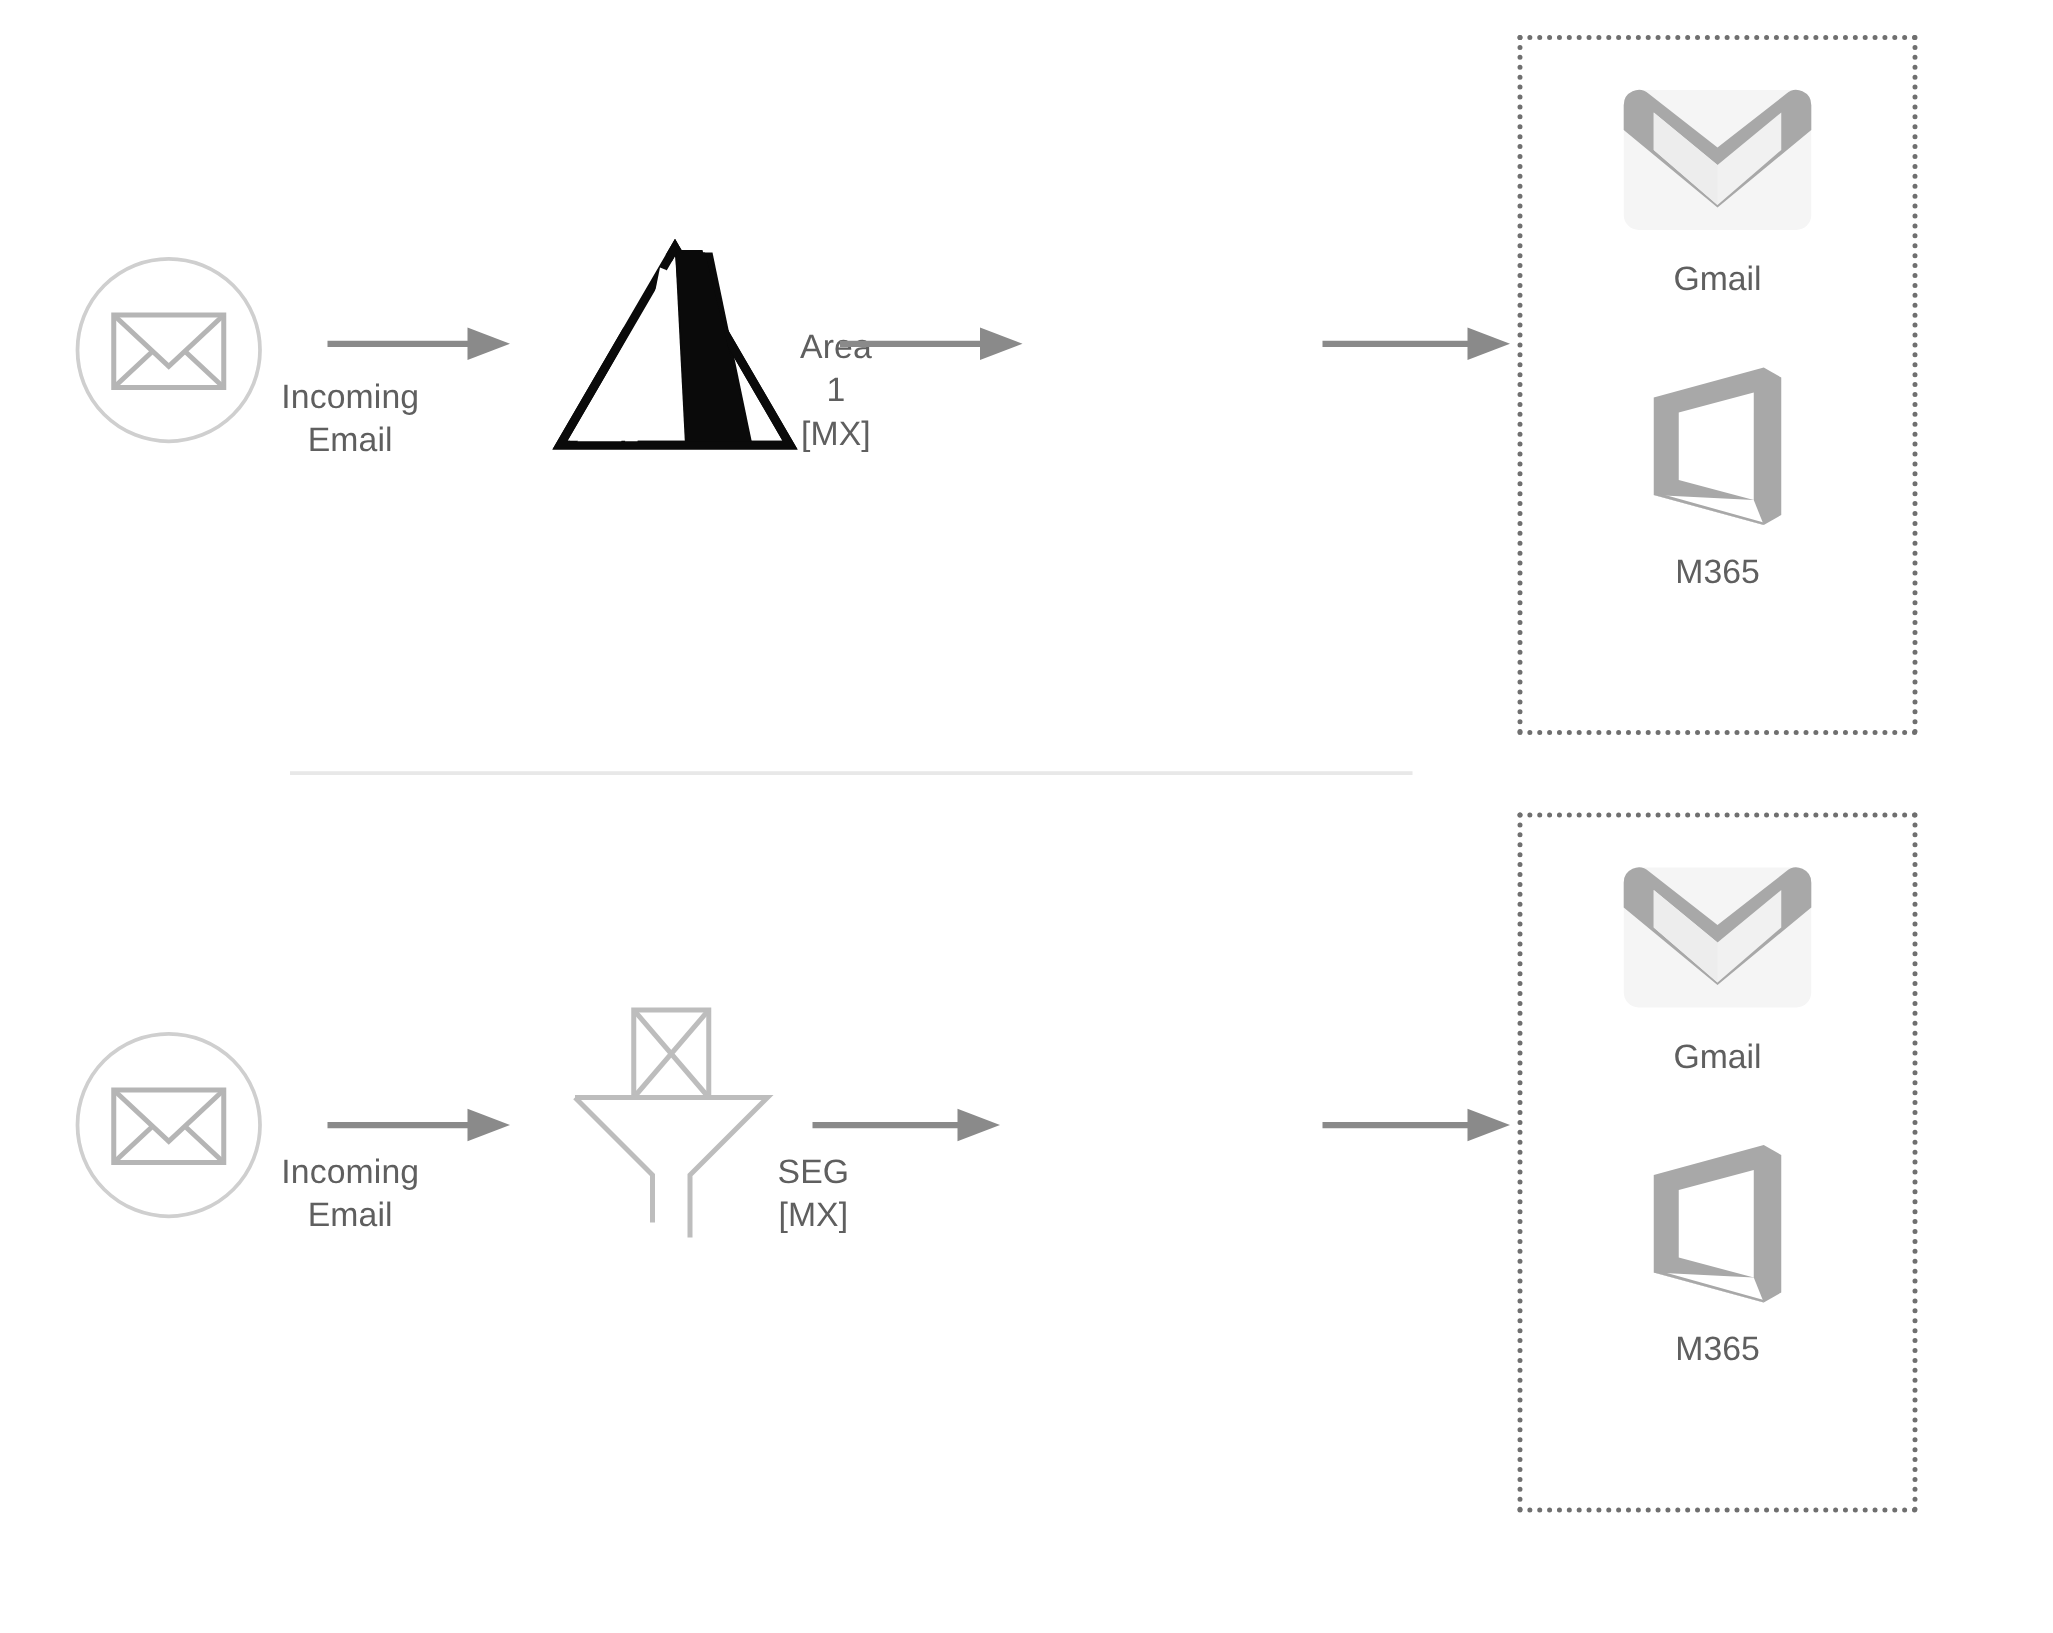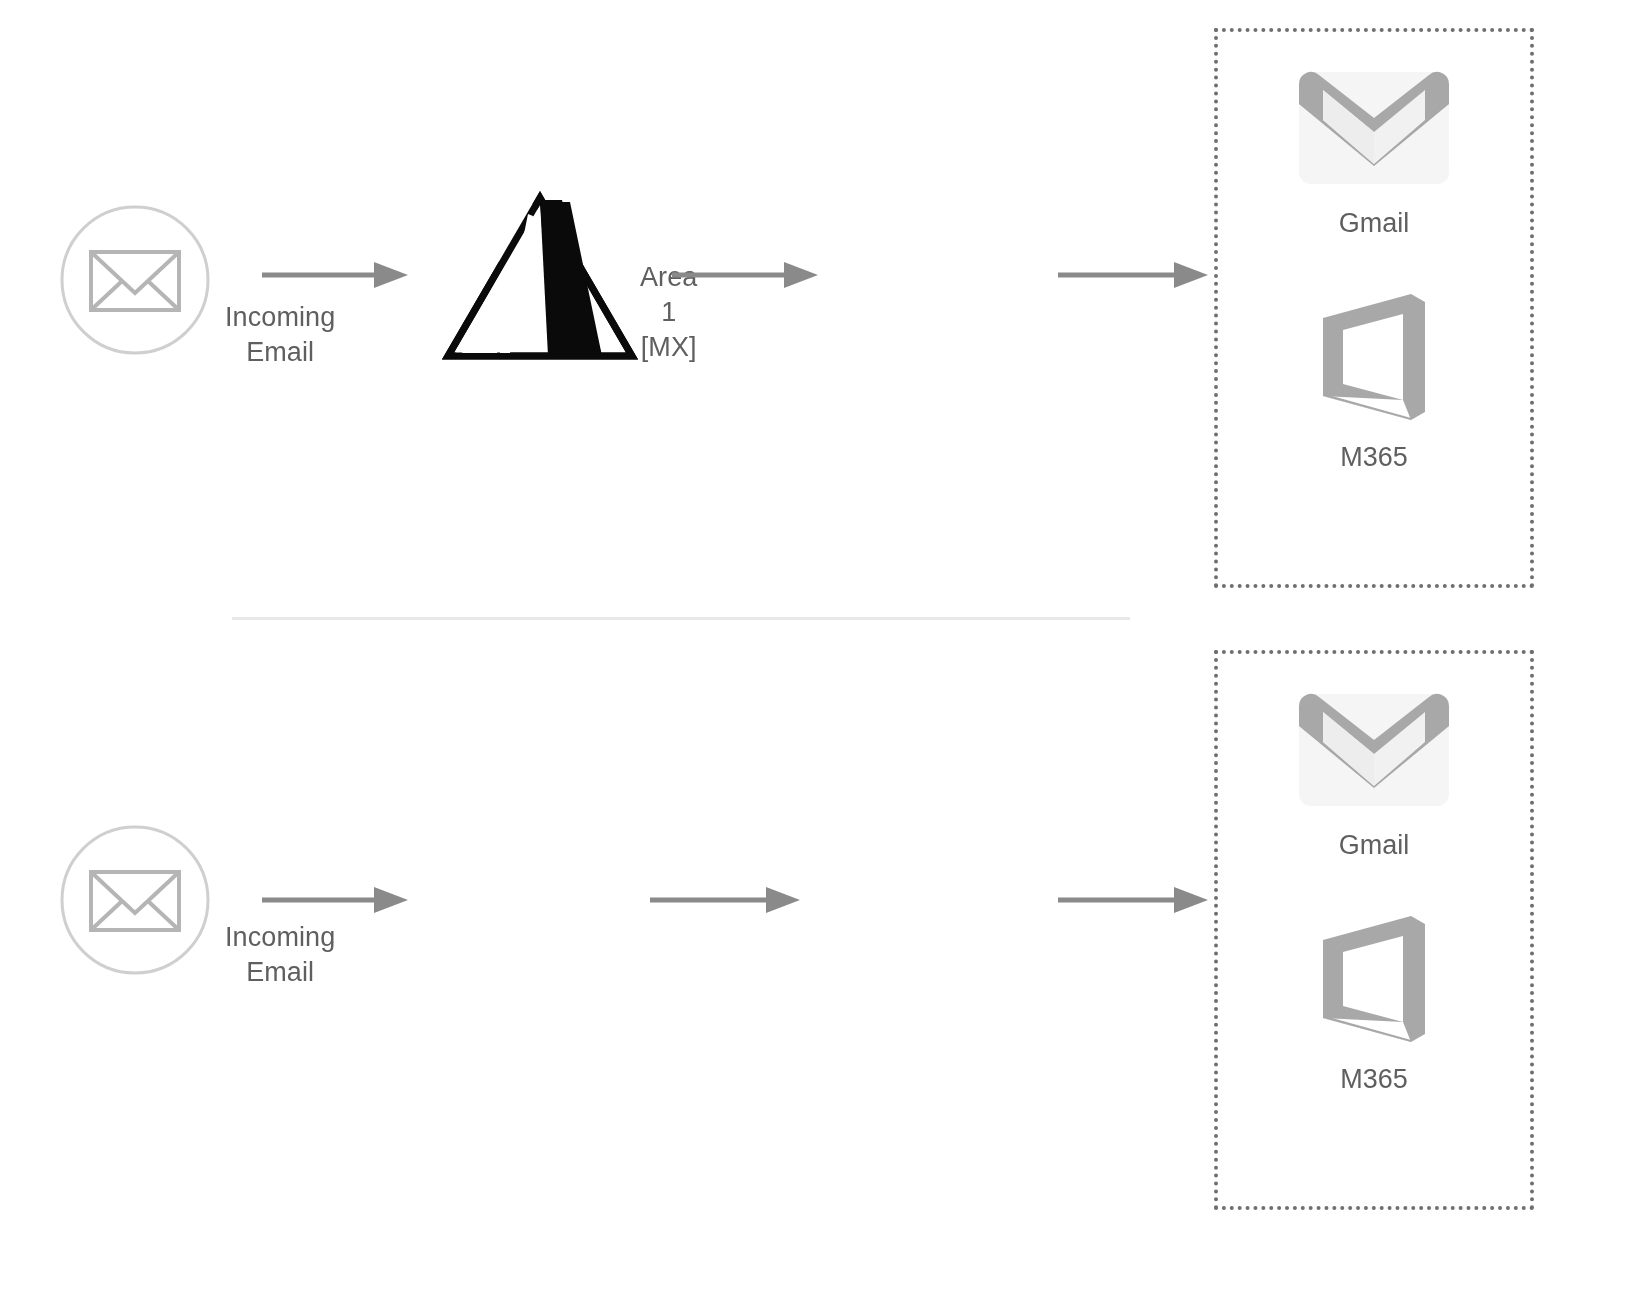--- a/index.html
+++ b/index.html
@@ -187,20 +187,31 @@
     <div class="node-label">Incoming Email</div>
   </div>
 
   <div class="arrow" style="left:262px; top:885px;">
     <svg width="148" height="30" viewBox="0 0 148 30">
       <line x1="0" y1="15" x2="118" y2="15" stroke="#8a8a8a" stroke-width="5"></line>
       <polygon points="112,2 146,15 112,28" fill="#8a8a8a"></polygon>
     </svg>
   </div>
 
+  <div class="node" style="left:452px; top:800px; width:200px;">
+    <div class="node-figure">
+      <svg width="170" height="190" viewBox="0 0 170 190" aria-hidden="true">
+        <rect x="55" y="8" width="60" height="70" fill="none" stroke="#bdbdbd" stroke-width="4"></rect>
+        <path d="M55 8 L115 78 M115 8 L55 78" fill="none" stroke="#bdbdbd" stroke-width="4"></path>
+        <path d="M8 78 L162 78 L100 140 L100 190 M8 78 L70 140 L70 178" fill="none" stroke="#bdbdbd" stroke-width="4" stroke-linejoin="miter"></path>
+        <line x1="8" y1="78" x2="162" y2="78" stroke="#bdbdbd" stroke-width="4"></line>
+      </svg>
+    </div>
+    <div class="node-label">SEG [MX]</div>
+  </div>
 
   <div class="arrow" style="left:650px; top:885px;">
     <svg width="152" height="30" viewBox="0 0 152 30">
       <line x1="0" y1="15" x2="122" y2="15" stroke="#8a8a8a" stroke-width="5"></line>
       <polygon points="116,2 150,15 116,28" fill="#8a8a8a"></polygon>
     </svg>
   </div>
 
 
   <div class="arrow" style="left:1058px; top:885px;">

